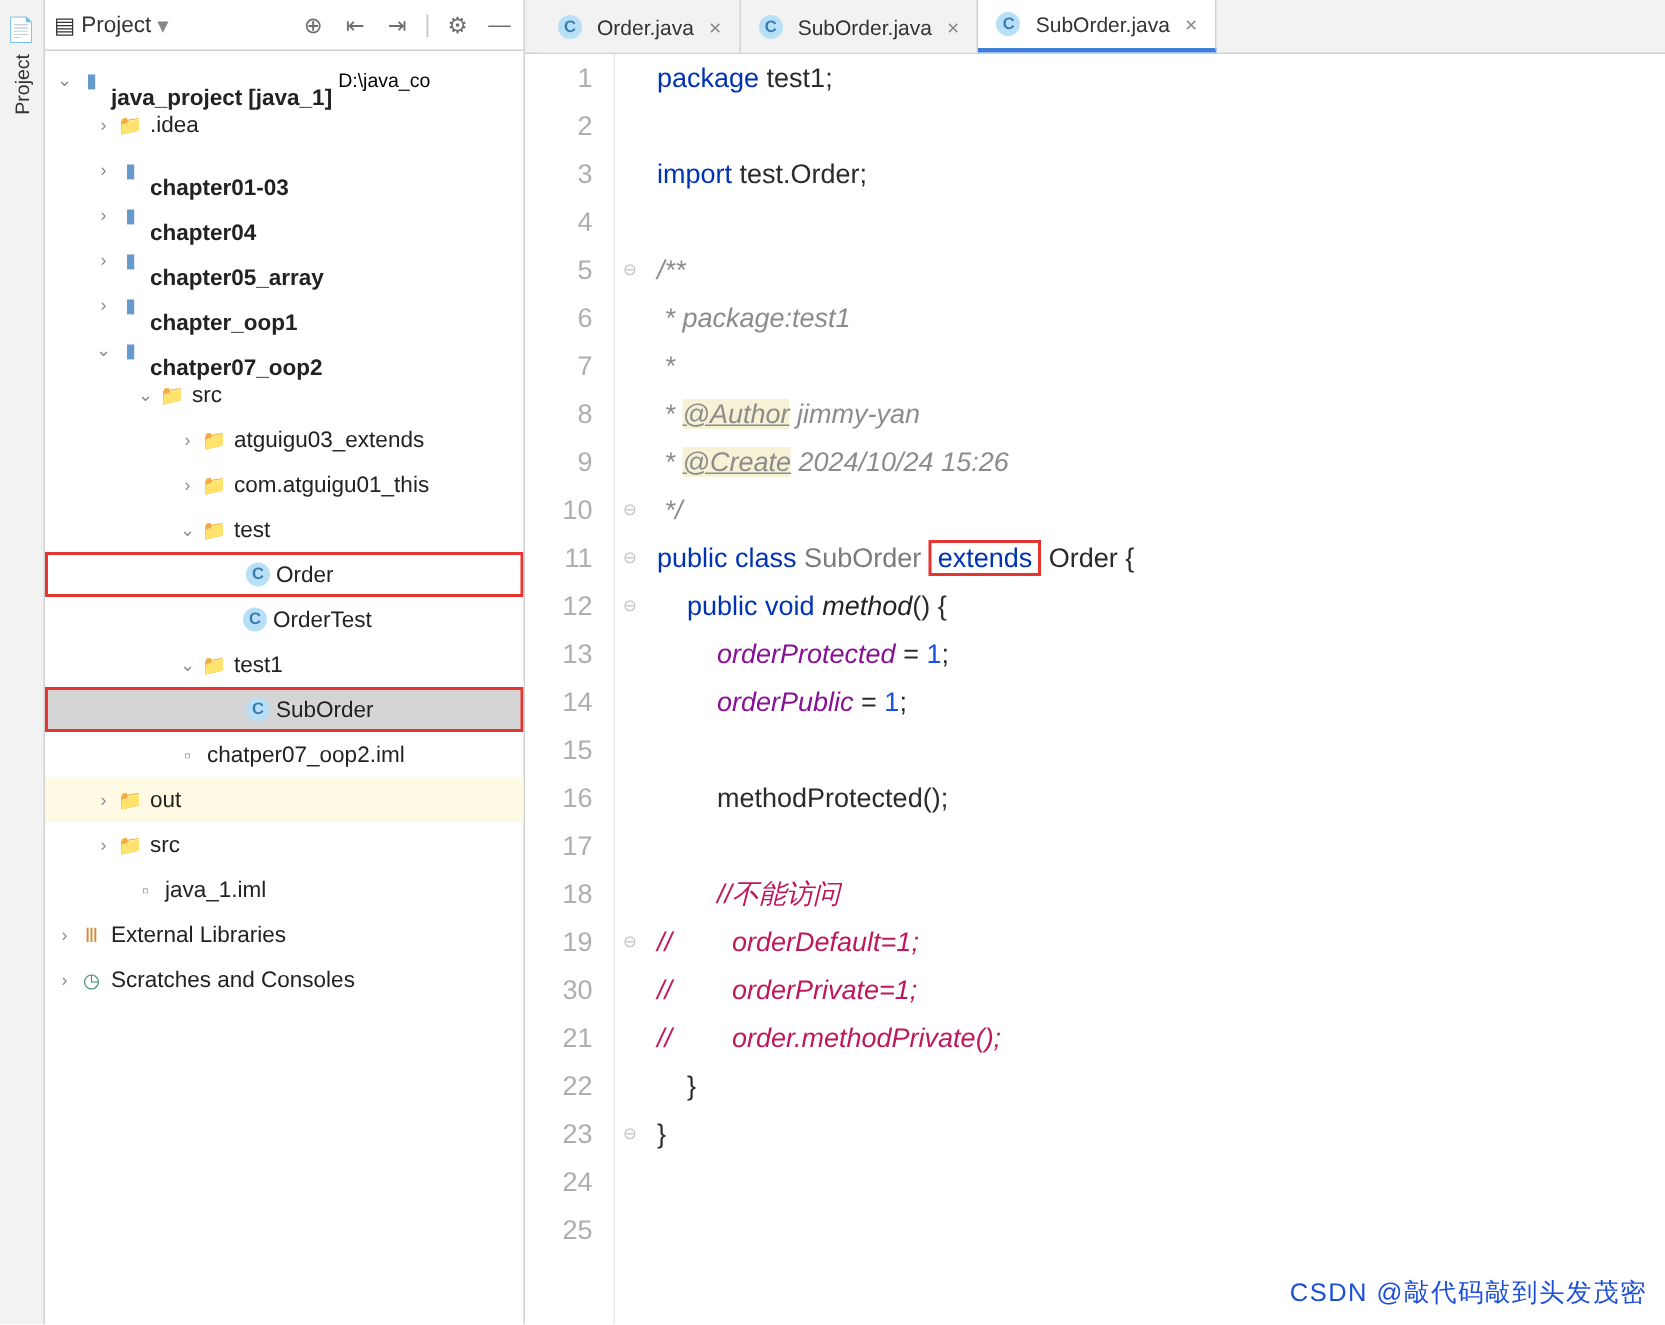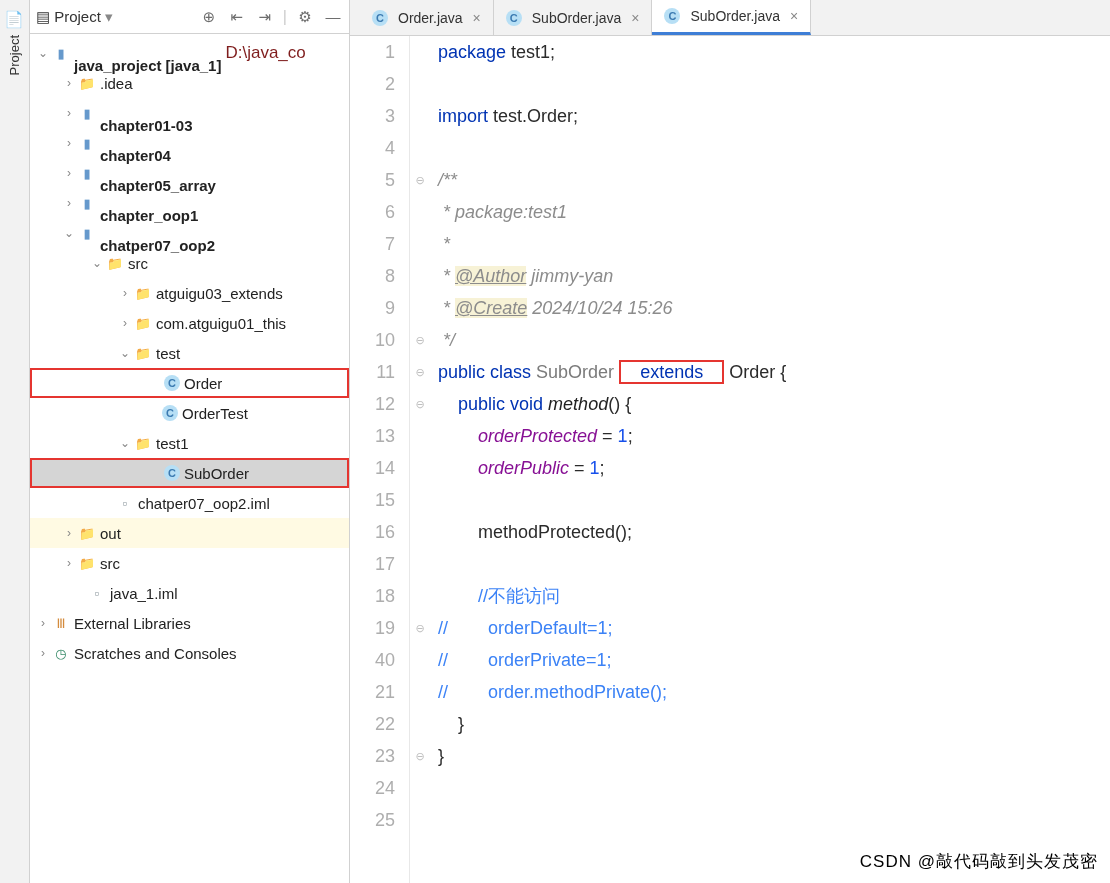--- a/index.html
+++ b/index.html
@@ -15,44 +15,44 @@
 .tree-row.selected { background: #d5d5d5; }
 .tree-row.out { background: #fffae3; }
 .arrow { width: 18px; text-align: center; color: #888; font-size: 12px; }
 .node-icon { width: 18px; height: 18px; display: inline-flex; align-items: center; justify-content: center; margin-right: 4px; font-size: 13px; }
 .folder-icon { color: #87939a; }
 .module-icon { color: #6699cc; }
 .class-icon { background: #b7dff5; color: #3b7ab1; border-radius: 50%; width: 16px; height: 16px; font-size: 11px; font-weight: bold; }
 .out-icon { color: #c97c3c; }
 .src-icon { color: #5a9de0; }
 .bold { font-weight: bold; margin-top: 24px; }
-.dim { color: #7f1d1d; margin-left: 4px; font-size: 17px; }
+.dim { color: #000000; margin-left: 4px; font-size: 13px; }
 .red-box { border: 2px solid #e53530; }
 .editor-area { flex: 1; display: flex; flex-direction: column; }
 .tabs { height: 36px; border-bottom: 1px solid #d1d1d1; display: flex; align-items: stretch; padding-left: 10px; background: #f2f2f2; }
 .tab { display: flex; align-items: center; padding: 0 12px; font-size: 14px; color: #333; gap: 6px; cursor: pointer; background: #f2f2f2; border-right: 1px solid #d1d1d1; }
 .tab.active { background: #fff; border-bottom: 3px solid #3e7ed6; }
 .tab .close { color: #888; font-size: 14px; margin-left: 4px; }
 .editor { flex: 1; display: flex; font-family: "Consolas", "Menlo", monospace; font-size: 18px; line-height: 32px; }
 .gutter { width: 60px; text-align: right; color: #aeaeae; padding-right: 14px; background: #fff; border-right: 1px solid #e8e8e8; }
 .gutter div { height: 32px; }
 .fold-col { width: 20px; background: #fff; color: #bfbfbf; font-size: 11px; }
 .fold-col div { height: 32px; display: flex; align-items: center; justify-content: center; }
 .code { flex: 1; background: #fff; padding-left: 8px; color: #2b2b2b; }
 .code-line { height: 32px; white-space: pre; }
 .kw { color: #0033b3; font-weight: 500; }
 .str, .num { color: #1750eb; }
 .comment { color: #8c8c8c; font-style: italic; }
-.comment-inline { color: #3b82f6; }
+.comment-inline { color: #be185d; font-style: italic; }
 .annotation { background: #f7f2d6; color: #8c8c8c; font-style: italic; text-decoration: underline; }
 .typ { color: #7b7b7b; }
 .field { color: #871094; font-style: italic; }
 .func { color: #222; font-style: italic; }
-.red-code-box { border: 2px solid #e53530; padding: 0 19px; }
-.watermark { position: absolute; right: 12px; bottom: 10px; color: #000000; font-size: 17px; letter-spacing: 1px; }
+.red-code-box { border: 2px solid #e53530; padding: 0 4px; }
+.watermark { position: absolute; right: 12px; bottom: 10px; color: #1d4ed8; font-size: 17px; letter-spacing: 1px; }
 </style>
 </head>
 <body>
 
 <div class="left-rail">
   <span>📄</span>
   <span class="label">Project</span>
 </div>
 
 <div class="project-panel">
@@ -207,21 +207,21 @@
         <div>10</div>
         <div>11</div>
         <div>12</div>
         <div>13</div>
         <div>14</div>
         <div>15</div>
         <div>16</div>
         <div>17</div>
         <div>18</div>
         <div>19</div>
-        <div>40</div>
+        <div>30</div>
         <div>21</div>
         <div>22</div>
         <div>23</div>
         <div>24</div>
         <div>25</div>
       </div>
     <div class="fold-col" id="foldcol">
         <div></div>
         <div></div>
         <div></div>

